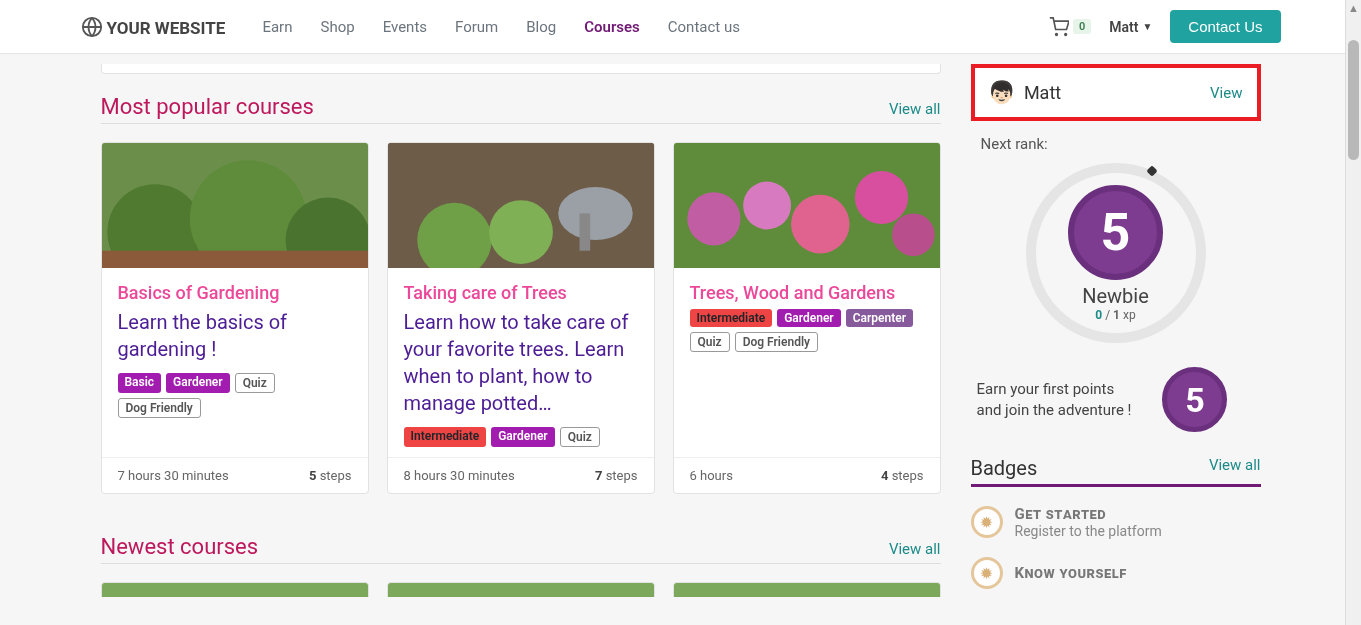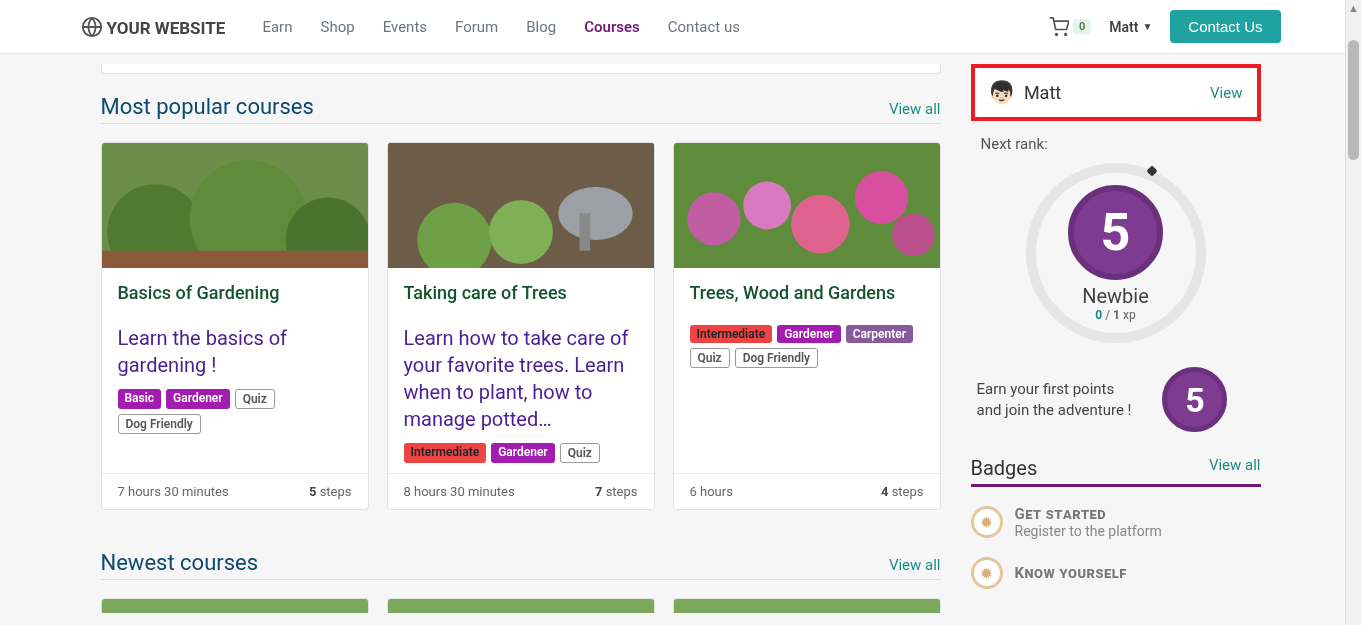--- a/index.html
+++ b/index.html
@@ -74,36 +74,36 @@
   .main { flex: 1; }
   .sidebar { width: 290px; }
   .section-head {
     display:flex;
     justify-content: space-between;
     align-items: baseline;
     border-bottom: 1px solid #ddd;
     padding-bottom: 4px;
     margin: 20px 0 18px;
   }
-  .section-title { font-size: 22px; color:#0c4a6e; }
+  .section-title { font-size: 22px; color:#be185d; }
   .view-all { color:#1d8b88; cursor:pointer; font-size:15px;}
   .cards { display:flex; gap:18px; }
   .card {
     background:#fff;
     border:1px solid #e2e2e2;
     border-radius:4px;
     width: 33.33%;
     display:flex;
     flex-direction:column;
     overflow:hidden;
   }
   .thumb { height:125px; background:#a5c77f; display:flex; align-items:center; justify-content:center; overflow:hidden;}
   .thumb svg { width:100%; height:100%; }
   .card-body { padding: 14px 16px 10px; flex:1;}
-  .card-title { color:#14532d; font-size:18px; font-weight:500; margin-bottom:22px; cursor:pointer;}
+  .card-title { color:#ec4899; font-size:18px; font-weight:500; margin-bottom:6px; cursor:pointer;}
   .card-desc { color:#4c1d95; font-size:20px; line-height:1.35; margin-bottom:10px;}
   .tags { display:flex; flex-wrap:wrap; gap:5px;}
   .tag {
     font-size:12px;
     padding: 2px 7px;
     border-radius:3px;
     font-weight:600;
     color:#fff;
   }
   .tag-green { background:#a21caf;}

